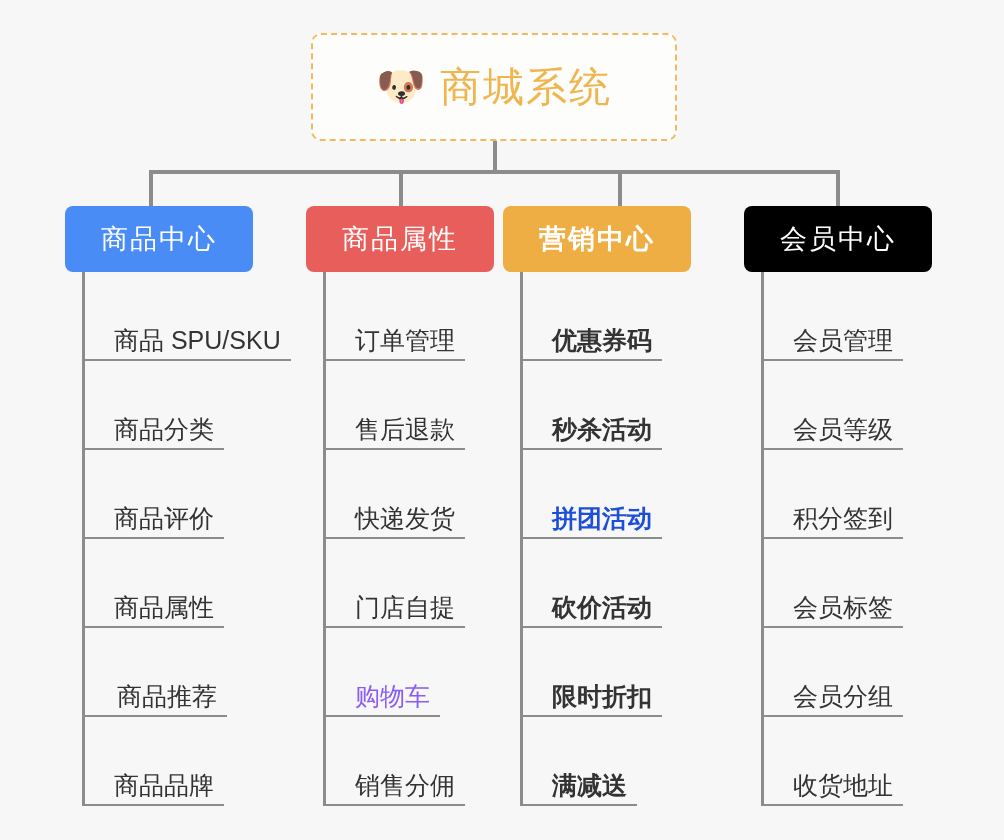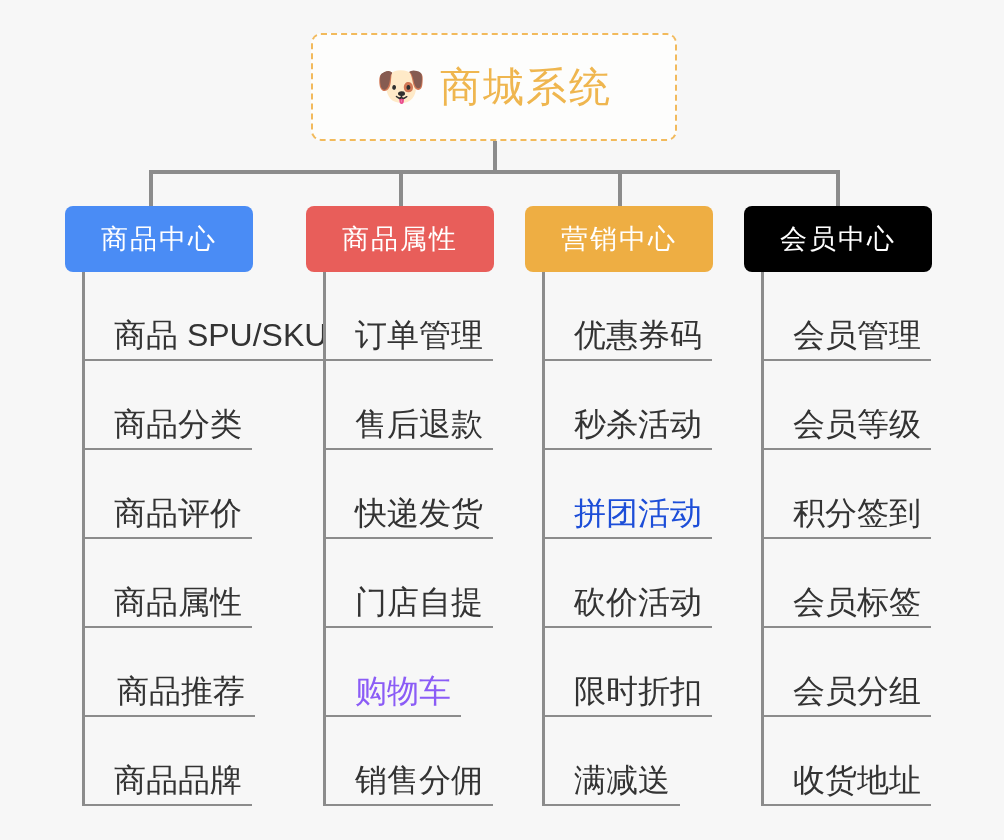--- a/index.html
+++ b/index.html
@@ -78,21 +78,21 @@
   .conn-drop.d4 { left: 836px; }
 
   
   .column {
     position: absolute;
     top: 206px;
     width: 188px;
   }
   .column.c1 { left: 65px; }
   .column.c2 { left: 306px; }
-  .column.c3 { left: 525px; }
+  .column.c3 { left: 503px; font-weight: bold; }
   .column.c4 { left: 744px; }
 
   .cat-box {
     width: 188px;
     height: 66px;
     border-radius: 8px;
     display: flex;
     align-items: center;
     justify-content: center;
     box-sizing: border-box;
@@ -119,21 +119,21 @@
     display: flex;
     align-items: flex-end;
   }
   .leaf-inner {
     display: inline-block;
     border-bottom: 2px solid #8c8c8c;
     padding: 0 10px 6px 32px;
     margin-left: -3px;
   }
   .leaf-label {
-    font-size: 32px;
+    font-size: 25px;
     color: #333333;
     line-height: 1.05;
     white-space: nowrap;
     display: block;
   }
 </style>
 </head>
 <body>
 
 <div id="chart">

